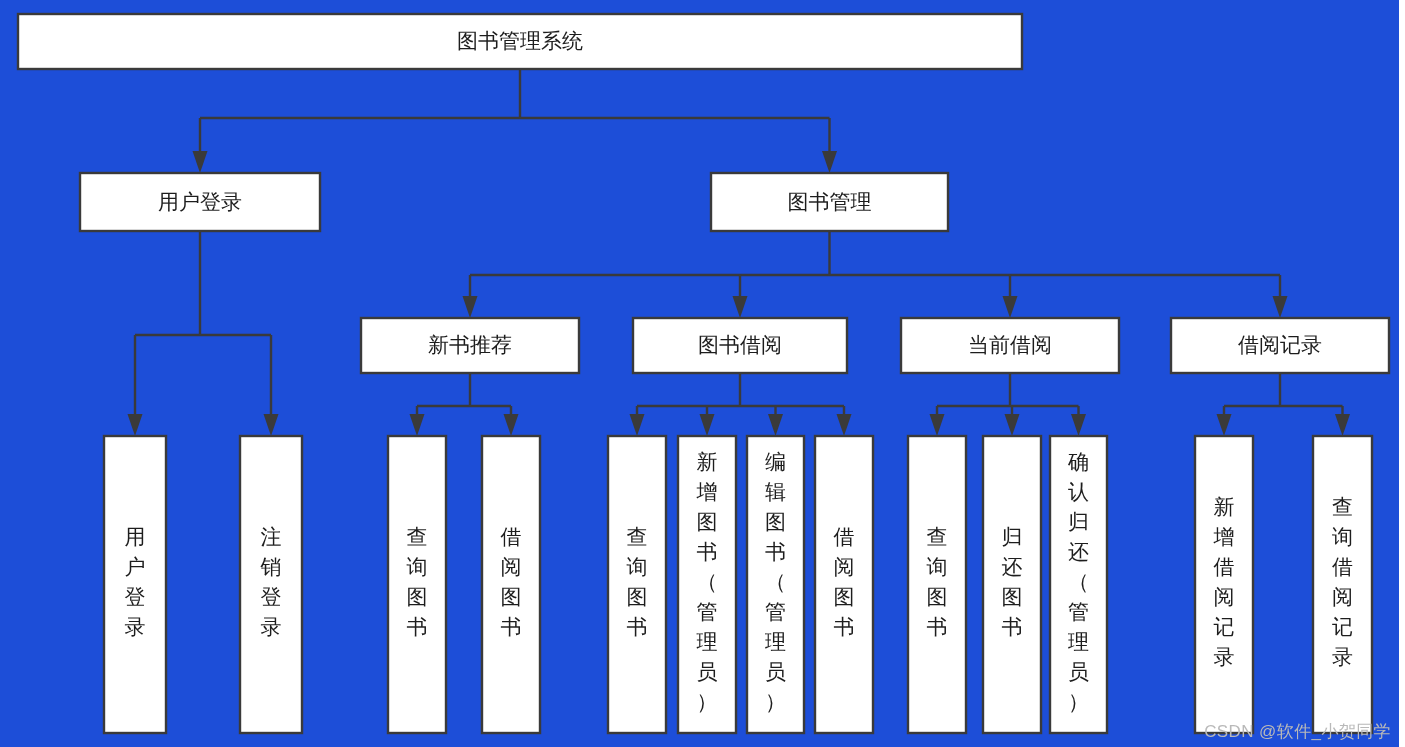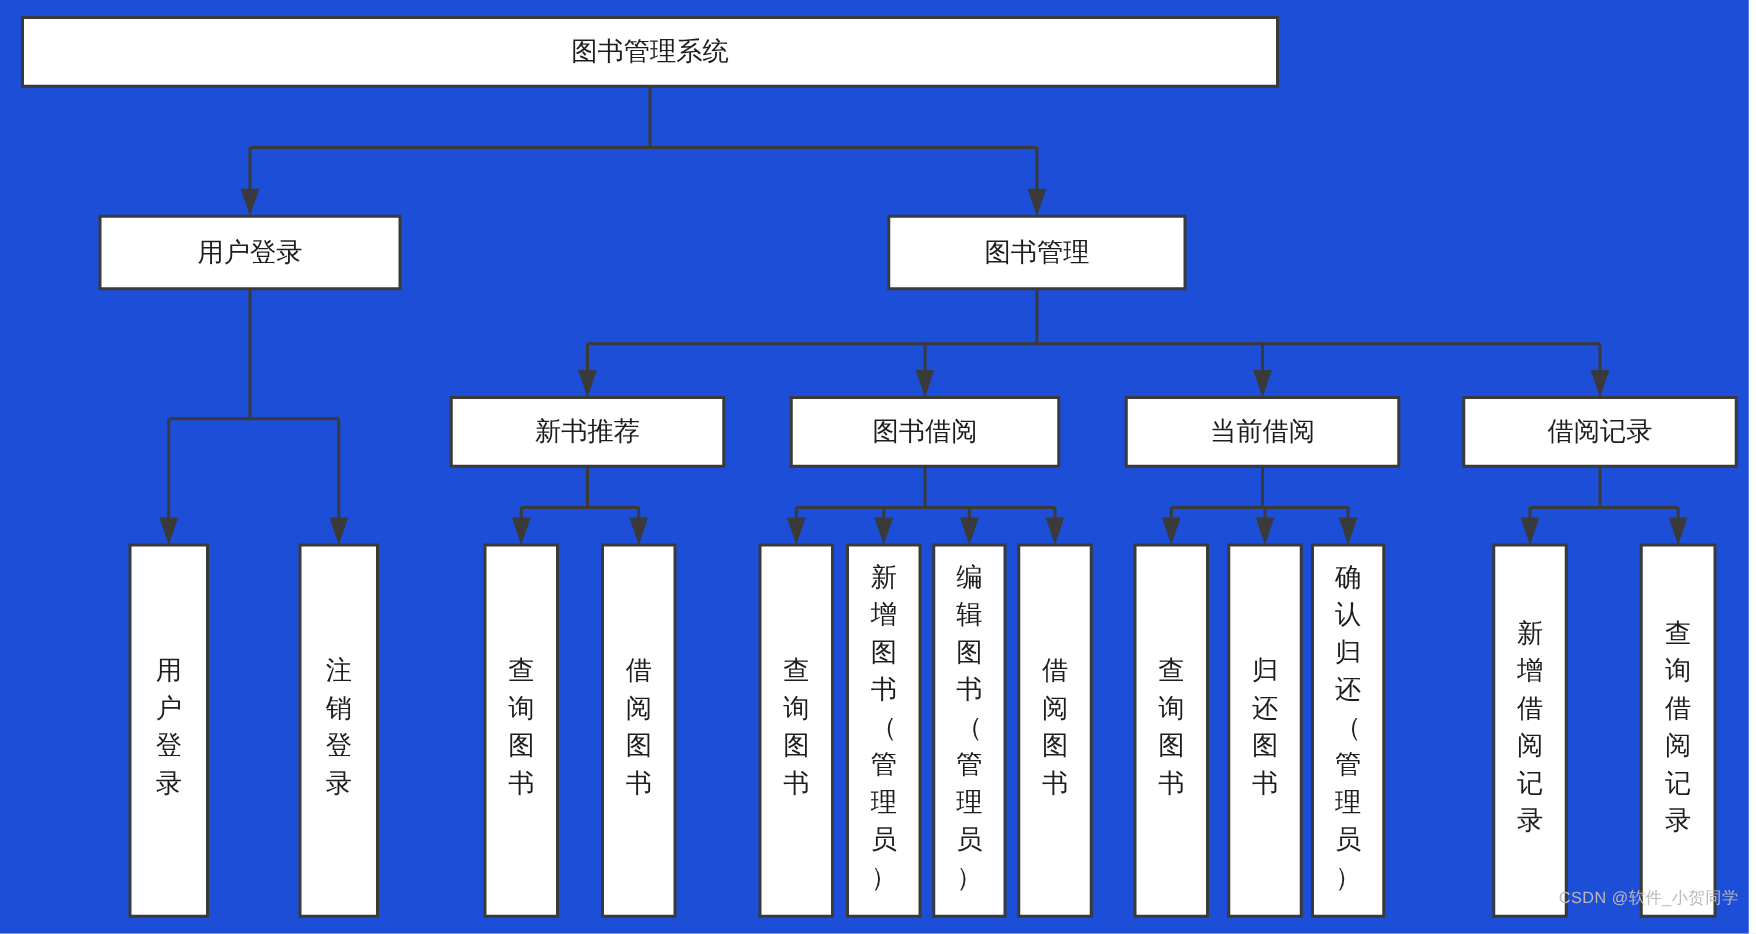--- a/index.html
+++ b/index.html
@@ -50,23 +50,23 @@
   }
   .node-label-vertical {
     fill: #1d1d1d;
     font-family: "Liberation Sans", "DejaVu Sans", sans-serif;
     font-size: 21px;
     text-anchor: middle;
   }
   .watermark {
     position: absolute;
     right: 8px;
-    bottom: 20px;
+    bottom: 4px;
     font-family: "Liberation Sans", "DejaVu Sans", sans-serif;
-    font-size: 13px;
+    font-size: 17px;
     color: #b9b9b9;
     letter-spacing: 0.4px;
     white-space: nowrap;
     user-select: none;
   }
 </style>
 </head>
 <body>
 
 <div id="diagram-root">

